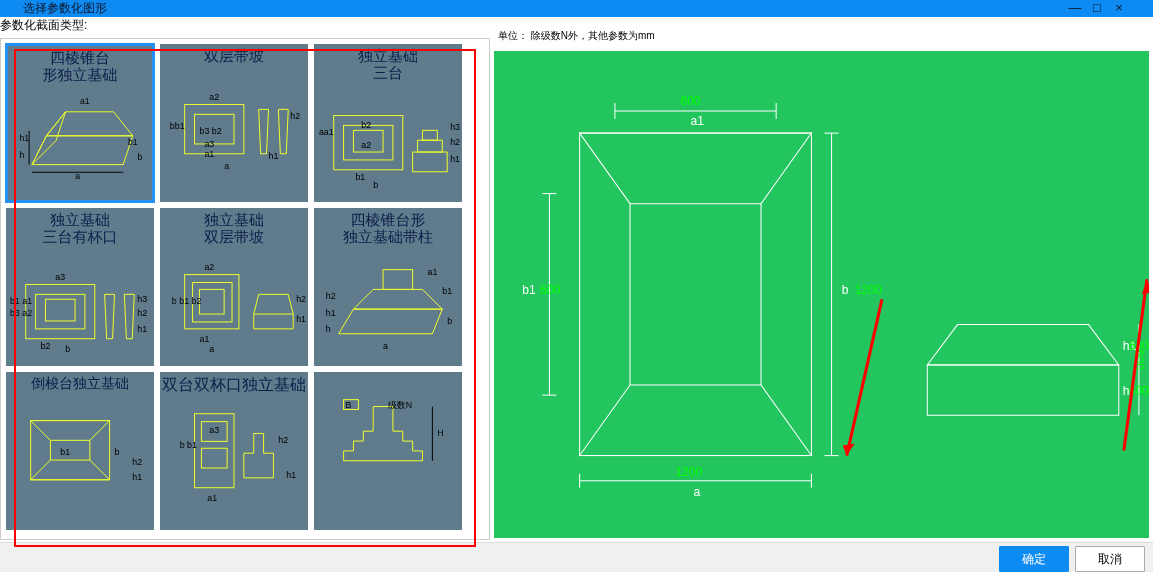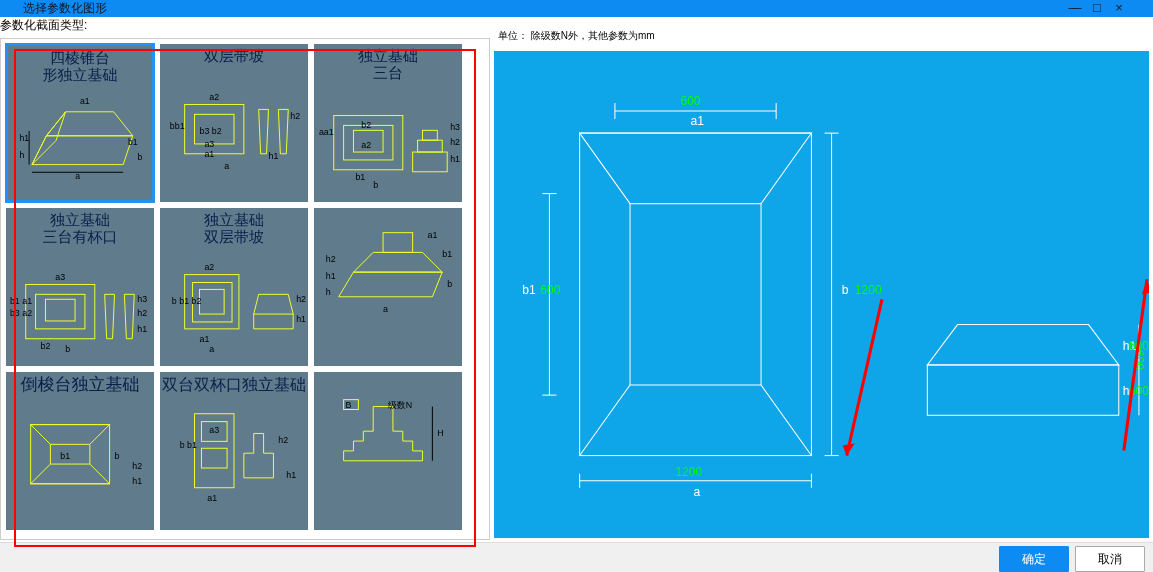--- a/index.html
+++ b/index.html
@@ -93,21 +93,21 @@
     flex-direction: column;
     padding: 8px 4px 0 4px;
   }
   .unit-label {
     font-size: 10px;
     color: #000;
     padding: 4px 0 8px 4px;
   }
   .preview-canvas {
     flex: 1;
-    background: #0ea5e9;
+    background: #22c55e;
     position: relative;
     margin-bottom: 4px;
   }
   .footer {
     height: 34px;
     background: #f0f0f0;
     display: flex;
     align-items: center;
     justify-content: flex-end;
     padding: 4px 8px;
@@ -251,38 +251,39 @@
             <text x="12" y="60">b b1 b2</text>
             <text x="40" y="98">a1</text>
             <text x="50" y="108">a</text>
             <text x="138" y="58">h2</text>
             <text x="138" y="78">h1</text>
           </svg>
         </div>
       </div>
 
       <div class="shape-card">
+        <div class="shape-title">四棱锥台形<br>独立基础带柱</div>
         <div class="shape-svg-area">
           <svg class="thumb-svg" viewBox="0 0 150 110">
             <polygon class="ylw" points="25,90 120,90 130,65 40,65"></polygon>
             <polygon class="ylw" points="40,65 60,45 110,45 130,65"></polygon>
             <rect class="ylw" x="70" y="25" width="30" height="20"></rect>
             <text x="115" y="30">a1</text>
             <text x="130" y="50">b1</text>
             <text x="135" y="80">b</text>
             <text x="12" y="55">h2</text>
             <text x="12" y="72">h1</text>
             <text x="12" y="88">h</text>
             <text x="70" y="105">a</text>
           </svg>
         </div>
       </div>
 
       <div class="shape-card">
-        <div class="shape-title" style="font-size:17px">倒梭台独立基础</div>
+        <div class="shape-title" style="font-size:14px">倒梭台独立基础</div>
         <div class="shape-svg-area">
           <svg class="thumb-svg" viewBox="0 0 150 110">
             <rect class="ylw" x="25" y="30" width="80" height="60"></rect>
             <polygon class="ylw" points="25,30 45,50 85,50 105,30"></polygon>
             <polygon class="ylw" points="25,90 45,70 85,70 105,90"></polygon>
             <line class="ylw" x1="45" y1="50" x2="45" y2="70"></line>
             <line class="ylw" x1="85" y1="50" x2="85" y2="70"></line>
             <text x="55" y="65">b1</text>
             <text x="110" y="65">b</text>
             <text x="128" y="75">h2</text>

